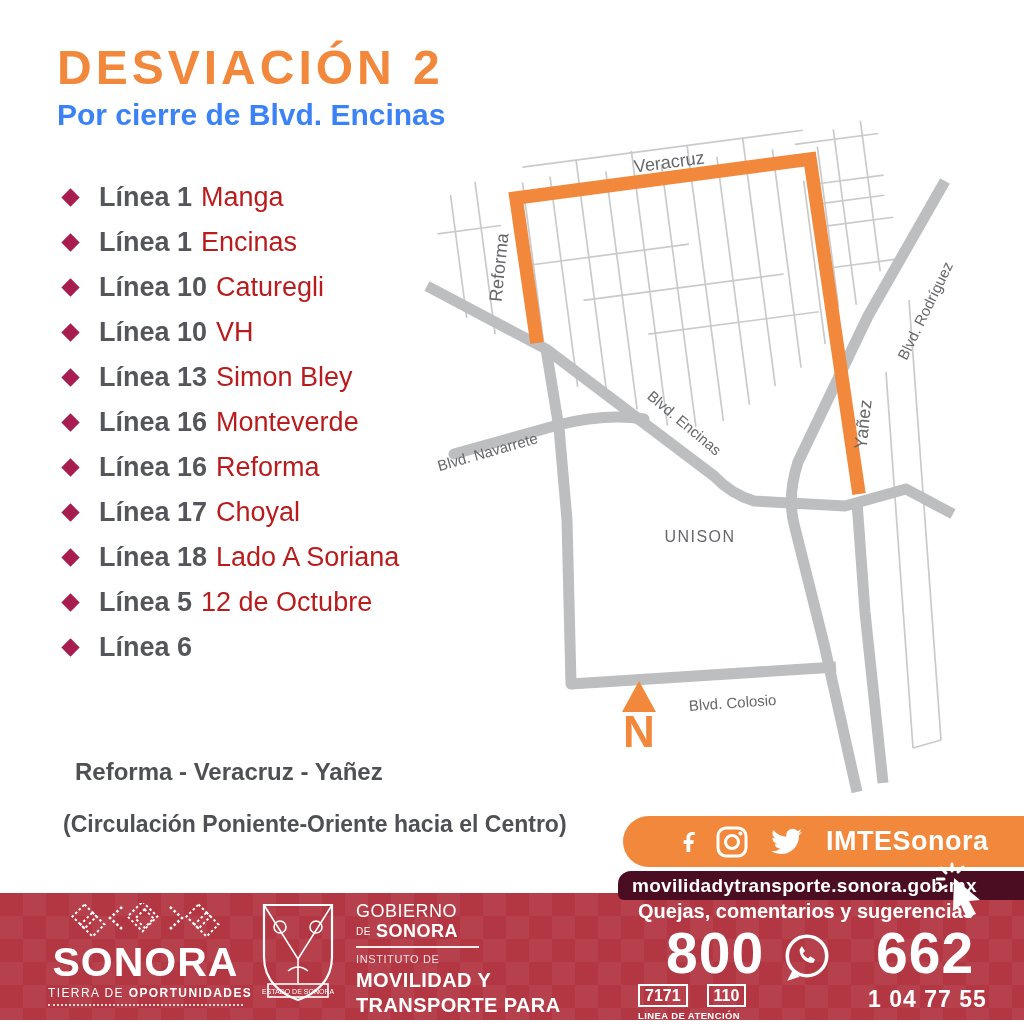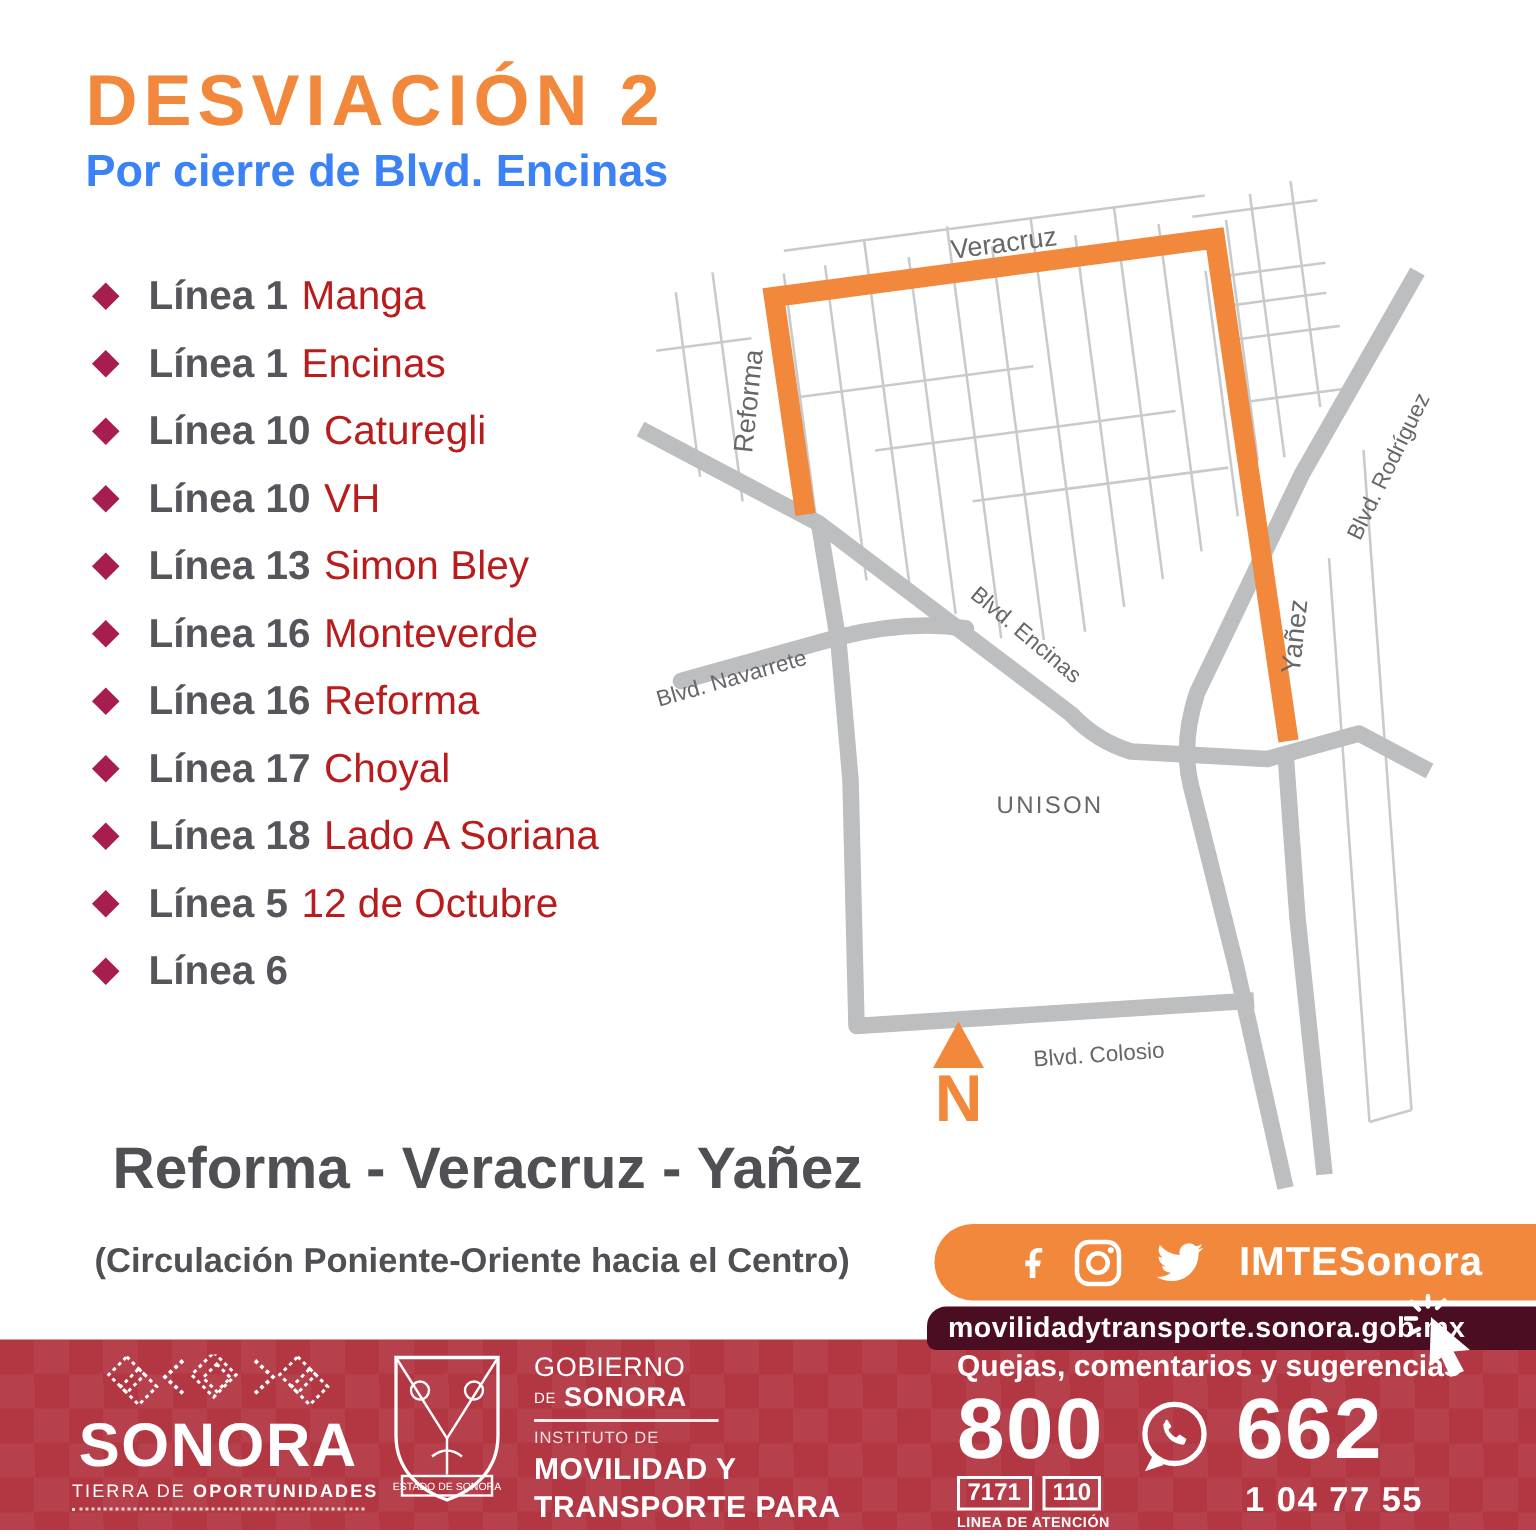--- a/index.html
+++ b/index.html
@@ -12,21 +12,21 @@
   .subtitle{position:absolute;left:57px;top:98px;font-size:30px;font-weight:bold;color:#3b82f6;}
 
   .lineas{position:absolute;left:64px;top:175px;}
   .linea{display:flex;align-items:center;height:45px;}
   .bullet{width:13px;height:13px;background:#A81D4F;transform:rotate(45deg);
           margin-right:22px;flex:0 0 auto;}
   .l-bold{font-size:27px;font-weight:bold;color:#55565B;white-space:pre;}
   .l-name{font-size:27px;color:#b91c1c;margin-left:9px;white-space:pre;}
 
   .route-summary{position:absolute;left:63px;top:758px;color:#4F5053;}
-  .rs1{font-size:39px;font-weight:bold;margin-left:12px;}
+  .rs1{font-size:24px;font-weight:bold;margin-left:12px;}
   .rs2{font-size:23px;font-weight:bold;margin-top:25px;}
 
   
   .map{position:absolute;left:0;top:0;width:1024px;height:1024px;}
 
   
   .social-bar{position:absolute;left:623px;right:0;top:816px;height:51px;background:#F1883B;
               border-radius:27px 0 0 27px;display:flex;align-items:center;padding-left:56px;
               box-sizing:border-box;z-index:3;}
   .social-bar .ic{margin-right:15px;display:flex;align-items:center;}
@@ -52,26 +52,26 @@
   .gob-l1{font-size:18px;letter-spacing:.5px;}
   .gob-l2{font-size:18px;}
   .gob-l2 .de{font-size:10px;vertical-align:2px;letter-spacing:.5px;}
   .gob-l2 b{font-weight:bold;letter-spacing:.5px;}
   .gob-hr{width:123px;height:2px;background:#fff;margin:5px 0 5px 0;opacity:.9;}
   .gob-inst{font-size:11px;letter-spacing:.6px;opacity:.85;margin-bottom:2px;}
   .gob-b{font-size:20px;font-weight:bold;letter-spacing:.4px;line-height:1.25;}
   .contact{position:absolute;left:638px;top:7px;}
   .contact-h{font-size:20px;font-weight:bold;white-space:nowrap;}
   .numbers{display:flex;align-items:flex-start;margin-top:2px;}
-  .num-big{font-size:57px;font-weight:bold;line-height:1;letter-spacing:1px;}
-  .boxes{display:flex;gap:7px;margin-top:2px;}
+  .num-big{font-size:57px;font-weight:bold;line-height:1;letter-spacing:1px;margin-left:28px;}
+  .boxes{display:flex;gap:19px;margin-top:2px;}
   .box{border:2.5px solid #fff;font-size:16px;font-weight:bold;padding:0 5px;line-height:19px;}
   .line-cap{font-size:9.5px;font-weight:bold;letter-spacing:.4px;margin-top:3px;white-space:nowrap;}
   .wa{margin:6px 14px 0 16px;}
-  .num-small{font-size:23px;font-weight:bold;letter-spacing:1px;margin-top:4px;margin-left:6px;white-space:nowrap;}
+  .num-small{font-size:23px;font-weight:bold;letter-spacing:1px;margin-top:4px;margin-left:20px;white-space:nowrap;}
 </style>
 </head>
 <body>
 
 <div class="canvas">
 
   <div class="title">DESVIACIÓN 2</div>
   <div class="subtitle">Por cierre de Blvd. Encinas</div>
 
   <div class="lineas">

